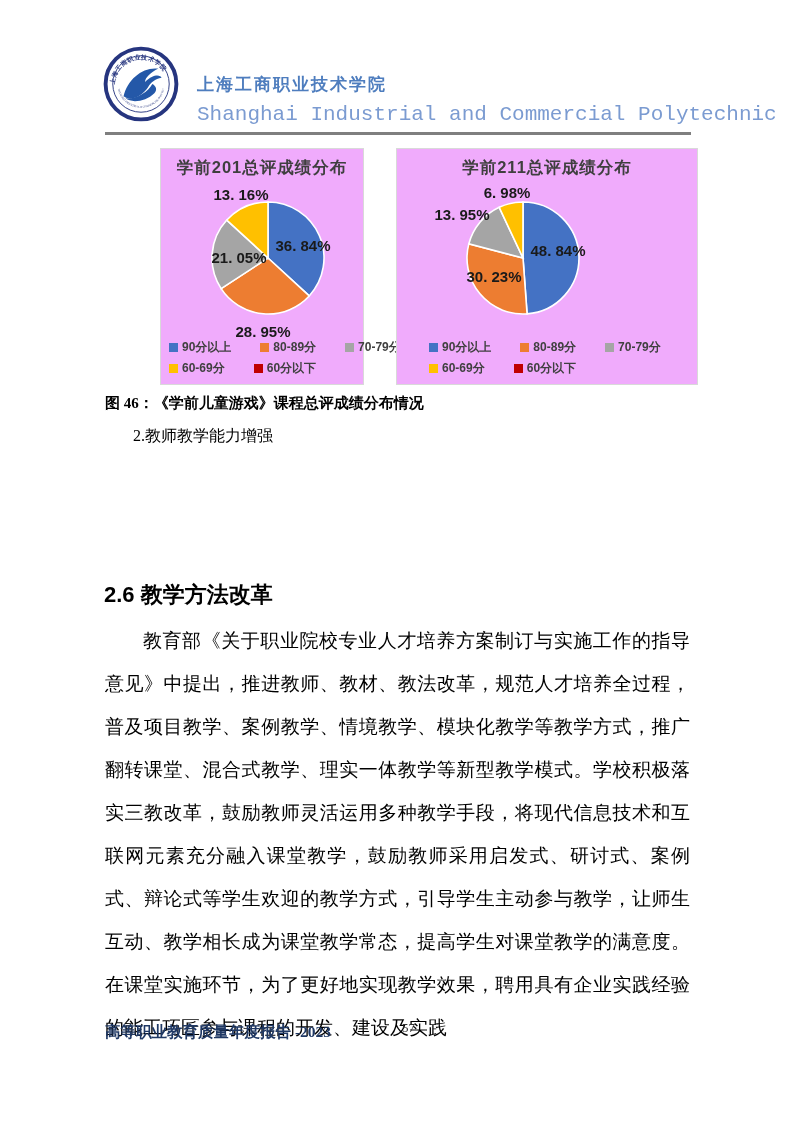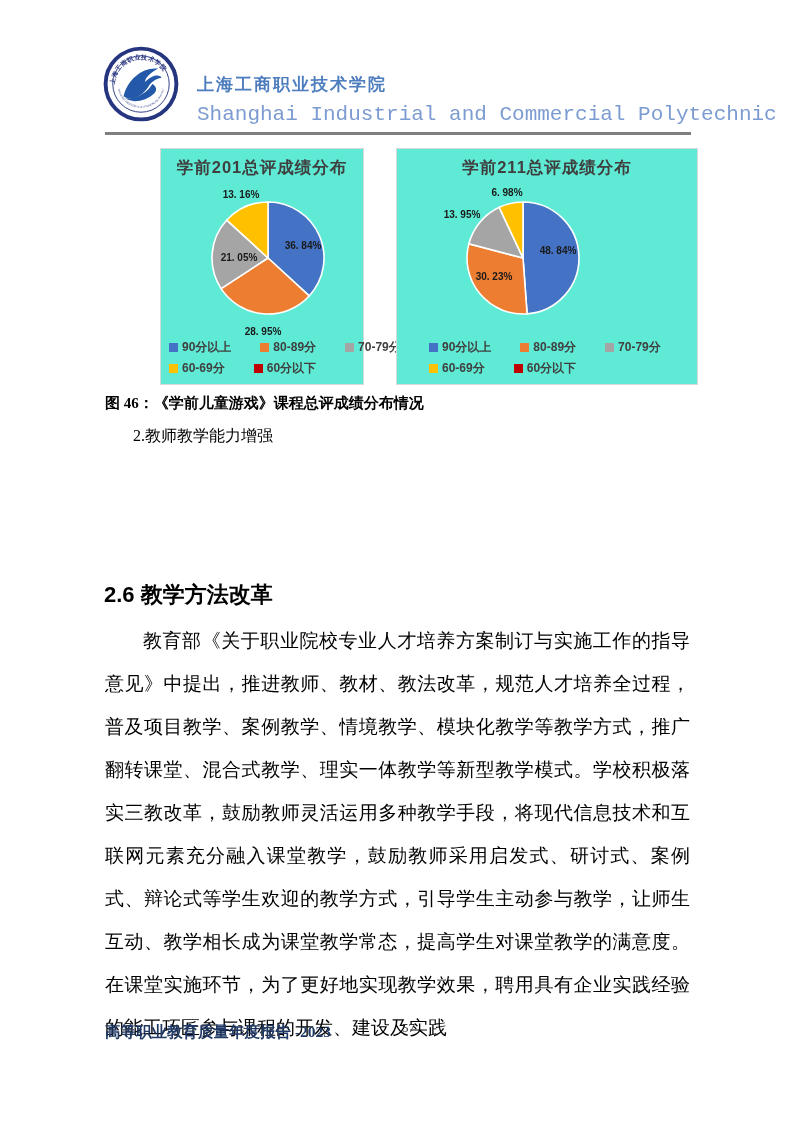--- a/index.html
+++ b/index.html
@@ -9,31 +9,31 @@
   
   .logo{position:absolute;left:102px;top:45px;width:78px;height:78px;}
   .hdr-names{position:absolute;left:197px;top:73px;}
   .hdr-zh{font-family:"Liberation Sans",sans-serif;font-weight:bold;font-size:17px;
           color:#4e7dbe;letter-spacing:2px;}
   .hdr-en{margin-top:7px;font-family:Liberation Mono, monospace;font-size:21px;color:#7b9bd1;}
 
   
   .fig-topline{position:absolute;left:105px;top:132px;width:586px;height:3px;background:#7f7f7f;}
   .chart-row{position:absolute;left:160px;top:148px;display:flex;gap:32px;}
-  .panel{position:relative;background:#5eead4;border:1px solid #d9d9d9;height:237px;box-sizing:border-box;}
+  .panel{position:relative;background:#f0abfc;border:1px solid #d9d9d9;height:237px;box-sizing:border-box;}
   .panel-1{width:204px;}
   .panel-2{width:302px;}
   .chart-title{text-align:center;margin-top:8px;font-family:"Liberation Sans",sans-serif;
                font-weight:bold;font-size:16.5px;color:#3f3f3f;letter-spacing:1px;}
   .pie-wrap{position:relative;width:100%;height:165px;}
   .pie-svg{position:absolute;width:120px;height:120px;}
   .panel-1 .pie-svg{left:47px;top:19px;}
   .panel-2 .pie-svg{left:66px;top:19px;}
   .plabel{position:absolute;transform:translate(-50%,-50%);white-space:nowrap;
-          font-family:"Liberation Sans",sans-serif;font-weight:bold;font-size:10px;color:#1a1a1a;}
+          font-family:"Liberation Sans",sans-serif;font-weight:bold;font-size:15px;color:#1a1a1a;}
   .legend{position:absolute;left:8px;bottom:7px;font-family:"Liberation Sans",sans-serif;
           font-weight:bold;font-size:12px;color:#404040;}
   .panel-2 .legend{left:32px;}
   .lrow{display:flex;align-items:center;gap:29px;margin-top:4px;}
   .litem{display:flex;align-items:center;white-space:nowrap;}
   .sw{display:inline-block;width:9px;height:9px;margin-right:4px;flex:0 0 auto;}
 
   .fig-caption{position:absolute;left:105px;top:394px;width:586px;
                font-weight:bold;font-size:15px;color:#000;}
 

